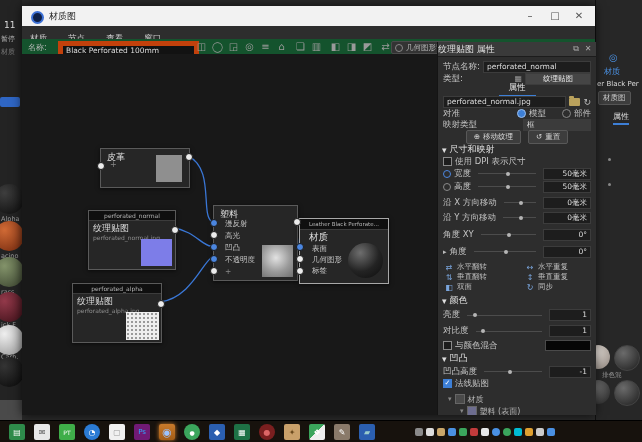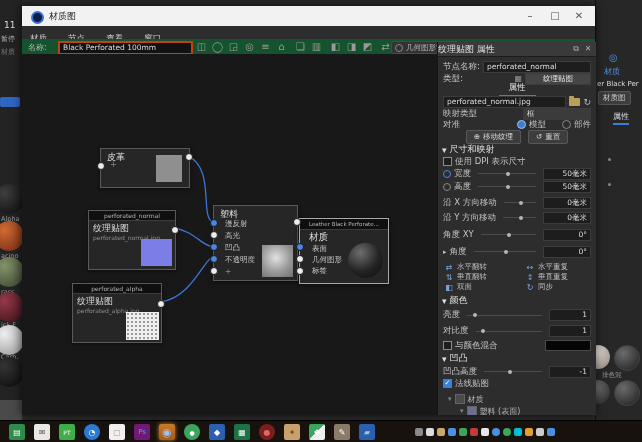--- a/index.html
+++ b/index.html
@@ -14,21 +14,21 @@
   
   #win{left:22px;top:6px;width:573px;height:409px;background:#1e1e1e;box-shadow:0 0 10px rgba(0,0,0,.7)}
   #titlebar{left:0;top:0;width:573px;height:20px;background:#f2f2f2;border-bottom:1px solid #c9c9c9}
   #titlebar .ticon{position:absolute;left:9px;top:5px;width:9px;height:9px;border:2px solid #3b6fd4;border-radius:50%;background:#0d1f46}
   #titlebar .ttext{position:absolute;left:27px;top:4px;font-size:9px;color:#222}
   .wbtn{position:absolute;top:3px;width:22px;height:14px;text-align:center;font-size:10px;color:#555;line-height:14px}
   #menubar{left:0;top:20px;width:573px;height:13px;background:#2d2d2d;border-bottom:1px solid #161616}
   #menubar span{display:inline-block;padding:0 8px;font-size:8.5px;color:#c9c9c9;line-height:13px}
   #tbar{left:0;top:33px;width:573px;height:15px;background:#14532d}
   #tbar .nlabel{position:absolute;left:6px;top:3px;font-size:8px;color:#bbb}
-  #tbar .ninput{position:absolute;left:36px;top:2px;width:128px;height:10px;background:#121212;border:2px solid #c2410c;color:#ddd;font-size:7.5px;line-height:10px;padding-left:3px;white-space:nowrap;overflow:hidden}
+  #tbar .ninput{position:absolute;left:36px;top:2px;width:128px;height:10px;background:#121212;border:5px solid #c2410c;color:#ddd;font-size:7.5px;line-height:10px;padding-left:3px;white-space:nowrap;overflow:hidden}
   .tico{position:absolute;top:1px;width:15px;height:13px;color:#9a9a9a;font-size:10px;text-align:center;line-height:13px}
   #geotoggle{position:absolute;left:369px;top:1.5px;height:11px;background:#333;border:1px solid #4a4a4a;border-radius:2px;color:#bbb;font-size:7.5px;line-height:11px;padding:0 6px 0 14px}
   #geotoggle i{position:absolute;left:3px;top:2.5px;width:6px;height:6px;border:1px solid #888;border-radius:50%;font-style:normal}
   
   #canvas{left:0;top:48px;width:415px;height:361px;background:#181818;overflow:hidden}
   .node{position:absolute;background:#262626;border:1px solid #5a5a5a;box-shadow:0 1px 4px rgba(0,0,0,.6)}
   .node.sel{border-color:#a8a8a8}
   .ntitle{position:absolute;left:6px;top:2px;font-size:9px;color:#e0e0e0;white-space:nowrap}
   .nhead{position:absolute;left:0;top:0;right:0;height:9px;background:#0f0f0f;border-bottom:1px solid #3c3c3c;color:#b5b5b5;font-size:6px;text-align:center;line-height:9px;white-space:nowrap;overflow:hidden}
   .ntype{position:absolute;left:4px;top:11px;font-size:9px;color:#dedede;white-space:nowrap}
@@ -226,32 +226,32 @@
     </div>
     <div class="prow tight" style="justify-content:center">
       <span style="border-bottom:2px solid #3d7fd6;padding:0 10px 1px;color:#e8e8e8">属性</span>
     </div>
     <div class="prow">
       <div class="vbox grow" style="text-align:left">perforated_normal.jpg</div>
       <span class="folder"></span>
       <span style="color:#bbb;font-size:9px">↻</span>
     </div>
     <div class="prow tight">
-      <span>映射类型</span>
-      <span class="grow"></span>
-      <div class="vbox" style="width:60px;text-align:left;background:#3b3b3b">框</div>
-    </div>
-    <div class="prow tight">
       <span>对准</span>
       <span class="grow"></span>
       <span class="radio on"></span>
       <span>模型</span>
       <span style="width:10px"></span>
       <span class="radio"></span>
       <span>部件</span>
+    </div>
+    <div class="prow tight">
+      <span>映射类型</span>
+      <span class="grow"></span>
+      <div class="vbox" style="width:60px;text-align:left;background:#3b3b3b">框</div>
     </div>
     <div class="prow" style="justify-content:center;gap:7px">
       <span class="pbtn">
           <span>⊕</span>
           <span>移动纹理</span>
         </span>
       <span class="pbtn">
           <span>↺</span>
           <span>重置</span>
         </span>

